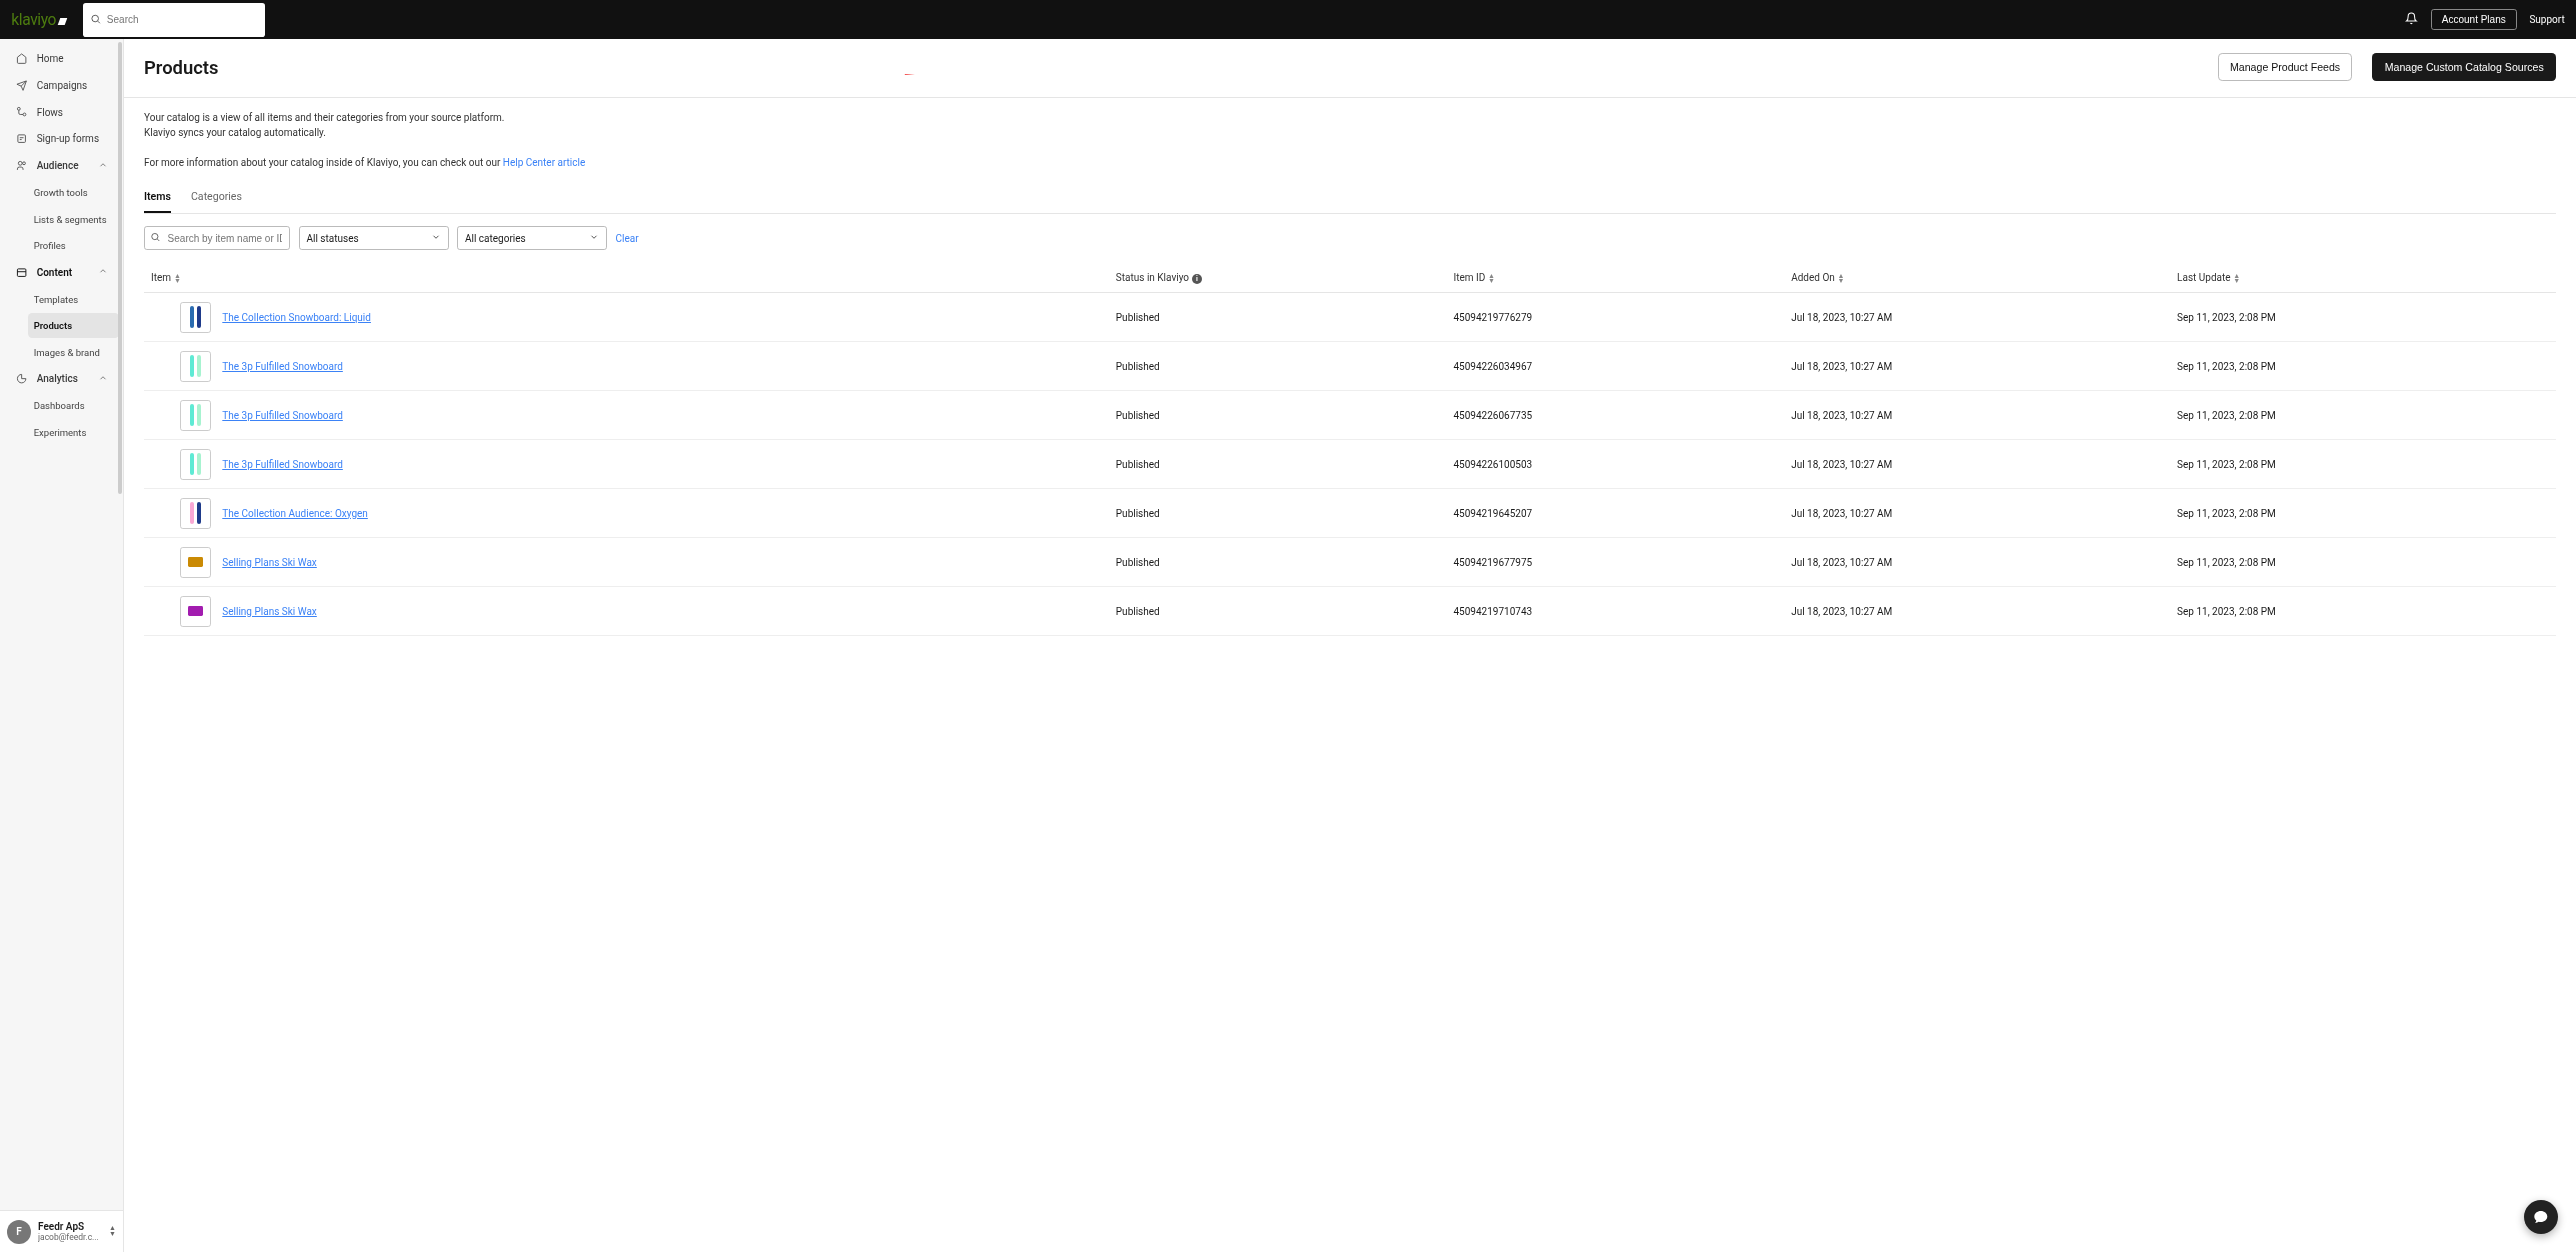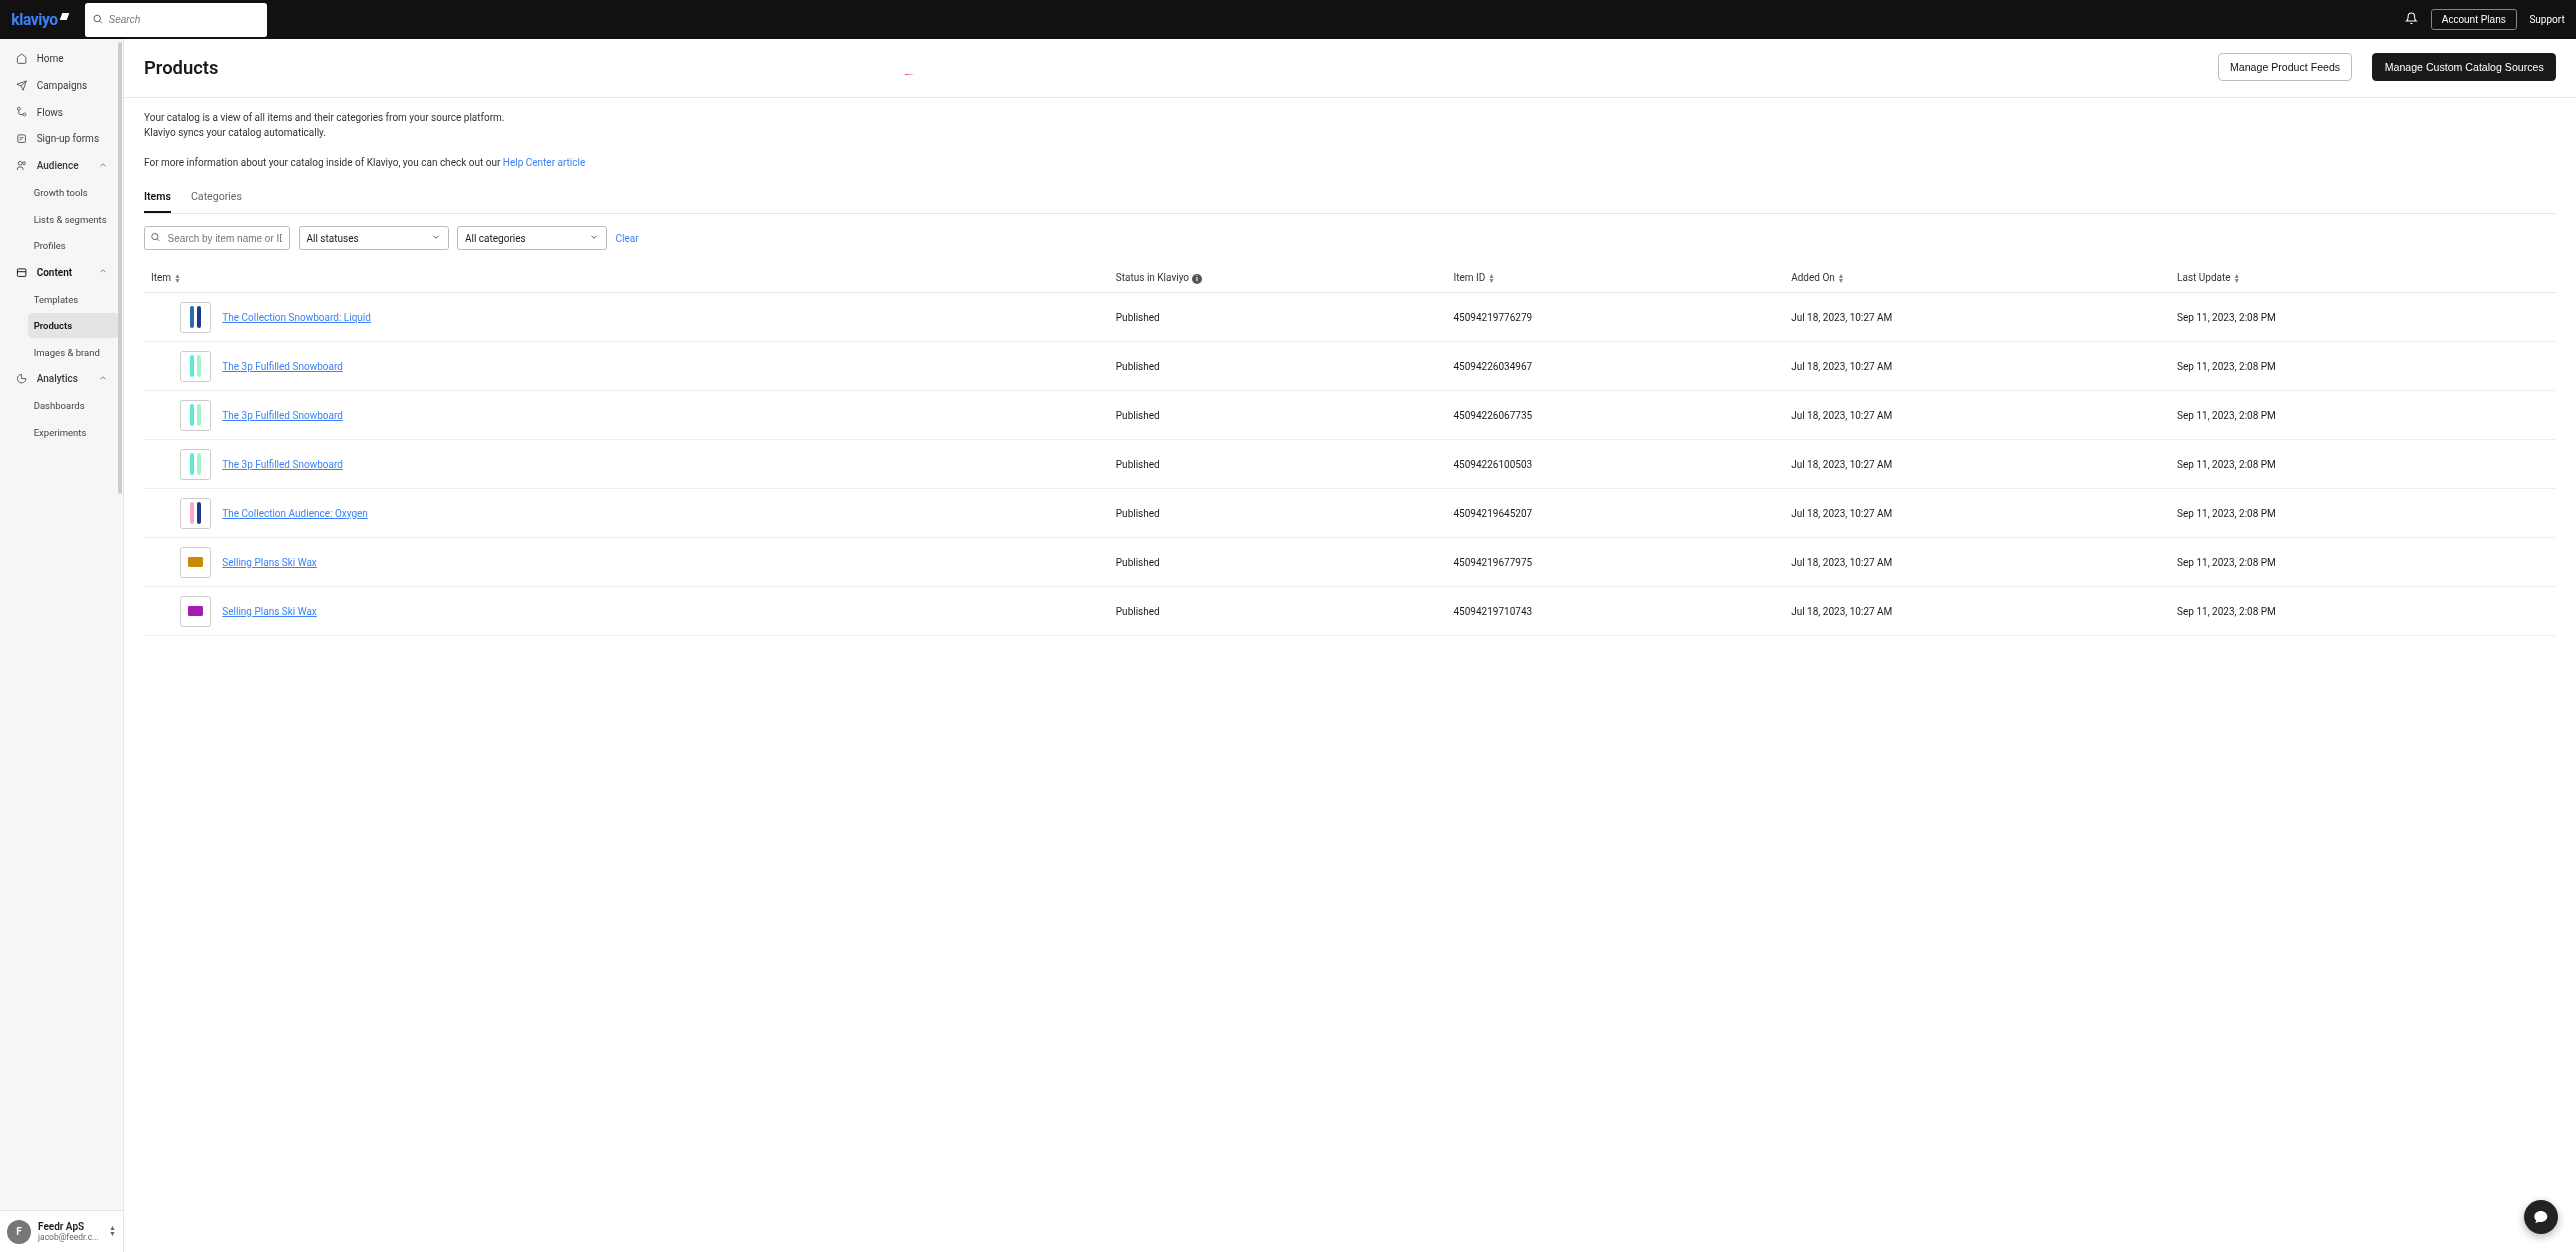--- a/index.html
+++ b/index.html
@@ -1,23 +1,23 @@
 <!DOCTYPE html>
 <html style="font-size:11.3px"><head>
 <meta charset="utf-8">
 <style>
   * { margin: 0; padding: 0; box-sizing: border-box; }
   body { font-family: -apple-system, BlinkMacSystemFont, "Segoe UI", Roboto, Helvetica, Arial, sans-serif; background: #fff; color: #1a1a1a; font-size: 10px; }
 
   
   .topbar { background: #111; height: 39px; display: flex; align-items: center; padding: 0 11.3px; gap: 17px; }
-  .logo { color: #3b82f6; font-weight: 700; font-size: 15.6px; letter-spacing: -0.4px; display: flex; align-items: center; gap: 1.4px; }
+  .logo { color: #4d7c0f; font-weight: 400; font-size: 15.6px; letter-spacing: -0.4px; display: flex; align-items: flex-end; gap: 1.4px; }
   .logo-mark { display:inline-block; width:7px; height:7px; background:#fff; transform: skewX(-20deg); margin-left:1.4px; position:relative; top:-3.5px;}
   .search-wrap { position: relative; }
-  .search-input { width: 182px; height: 34px; border-radius: 2.8px; border: none; padding: 0 8.5px 0 24px; font-size: 10px; background:#fff;font-style:italic; }
+  .search-input { width: 182px; height: 34px; border-radius: 2.8px; border: none; padding: 0 8.5px 0 24px; font-size: 10px; background:#fff; }
   .search-icon-top { position: absolute; left: 7px; top: 50%; transform: translateY(-50%); color:#555; }
   .topbar-spacer { flex: 1; }
   .topbar-right { display: flex; align-items: center; gap: 12.7px; }
   .bell { color: #fff; }
   .plans-btn { border: 0.7px solid #888; color: #fff; background: transparent; padding: 4.2px 10px; border-radius: 2.8px; font-size: 10px; cursor:pointer; }
   .support-link { color: #fff; font-size: 10px; }
 
   
   .body-row { display: flex; height: calc(100vh - 39px); }
 

